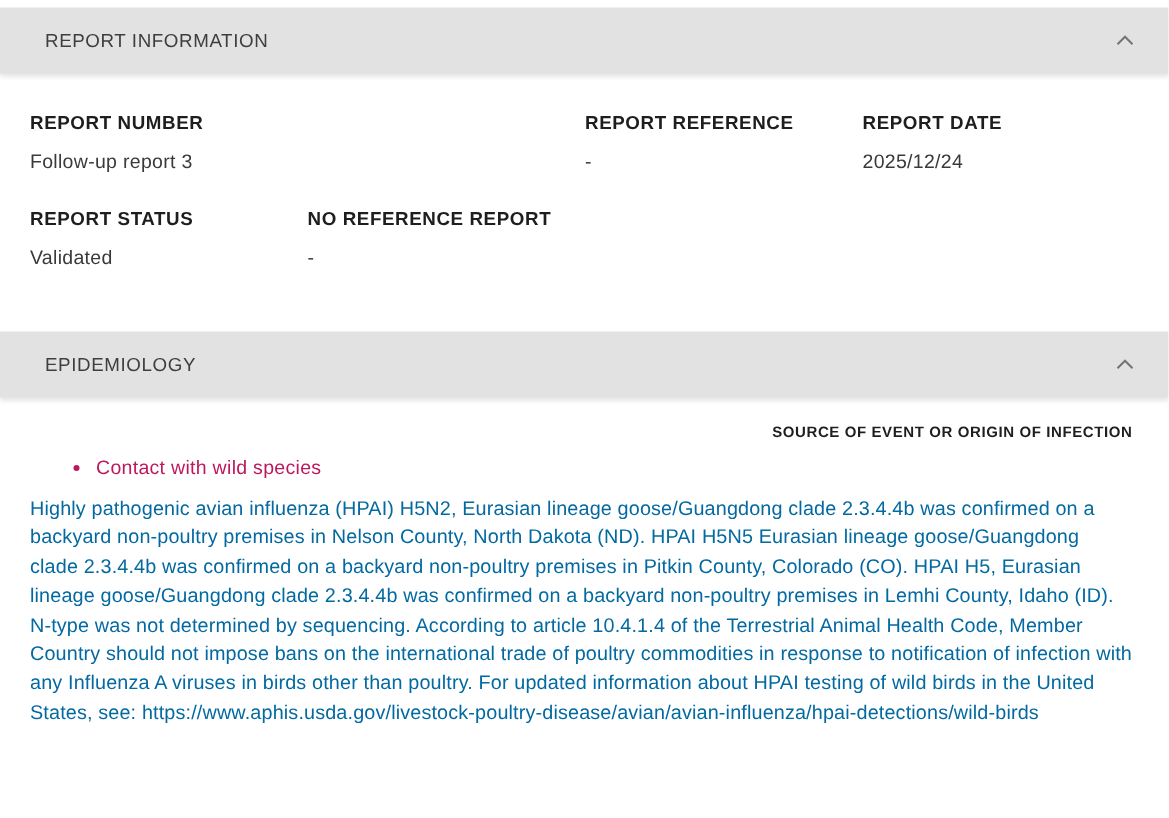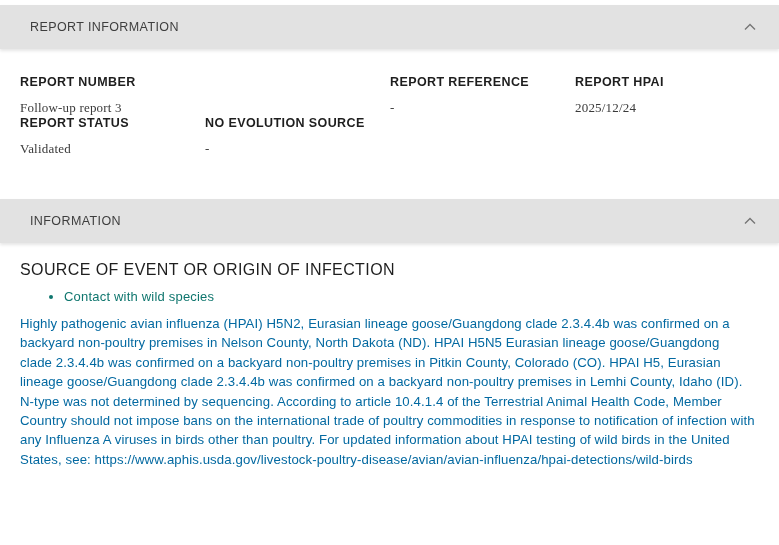--- a/index.html
+++ b/index.html
@@ -31,51 +31,52 @@
     font-weight: 400;
   }
   .chevron {
     width: 26px; height: 26px;
     display: flex; align-items: center; justify-content: center;
   }
 
   .report-fields {
     display: grid;
     grid-template-columns: 185px 185px 185px 185px;
+    row-gap: 24px;
     padding: 26px 0 42px 20px;
   }
   .field-label {
     font-size: 12.5px;
     font-weight: bold;
     color: #1e1e1e;
     letter-spacing: 0.4px;
   }
   .field-value {
     margin-top: 11px;
     font-size: 13px;
     color: #3a3a3a;
     letter-spacing: 0.2px;
-    font-family: Liberation Serif, serif;
   }
 
   .epi-content { padding: 18px 24px 0 20px; }
   .sub-heading {
-    font-size: 16px;
-    font-weight: normal;
+    font-size: 10px;
+    font-weight: bold;
     color: #1e1e1e;
     letter-spacing: 0.4px;
+    text-align: right;
   }
   .bullet-list {
     margin: 10px 0 0 0;
     padding-left: 44px;
     list-style: disc;
   }
   .bullet-list li {
     font-size: 13px;
-    color: #0f766e;
+    color: #be185d;
     letter-spacing: 0.2px;
     line-height: 16px;
   }
   .comments-heading { margin-top: 20px; }
   .comments-text {
     margin-top: 9px;
     font-size: 13.2px;
     line-height: 19.4px;
     color: #0369a1;
     letter-spacing: 0.1px;
@@ -101,35 +102,35 @@
       <div class="field-label">REPORT NUMBER</div>
       <div class="field-value">Follow-up report 3</div>
     </div>
     <div class="field">
     </div>
     <div class="field">
       <div class="field-label">REPORT REFERENCE</div>
       <div class="field-value">-</div>
     </div>
     <div class="field">
-      <div class="field-label">REPORT HPAI</div>
+      <div class="field-label">REPORT DATE</div>
       <div class="field-value">2025/12/24</div>
     </div>
     <div class="field">
       <div class="field-label">REPORT STATUS</div>
       <div class="field-value">Validated</div>
     </div>
     <div class="field">
-      <div class="field-label">NO EVOLUTION SOURCE</div>
+      <div class="field-label">NO REFERENCE REPORT</div>
       <div class="field-value">-</div>
     </div>
   </div>
 
   <div class="section-header">
-    <span class="section-title">INFORMATION</span>
+    <span class="section-title">EPIDEMIOLOGY</span>
     <span class="chevron">
       <svg width="12" height="8" viewBox="0 0 12 8" fill="none">
         <polyline points="1,6.5 6,1.5 11,6.5" stroke="#757575" stroke-width="1.4" fill="none"></polyline>
       </svg>
     </span>
   </div>
 
   <div class="epi-content">
     <div class="sub-heading">SOURCE OF EVENT OR ORIGIN OF INFECTION</div>
     <ul class="bullet-list">

